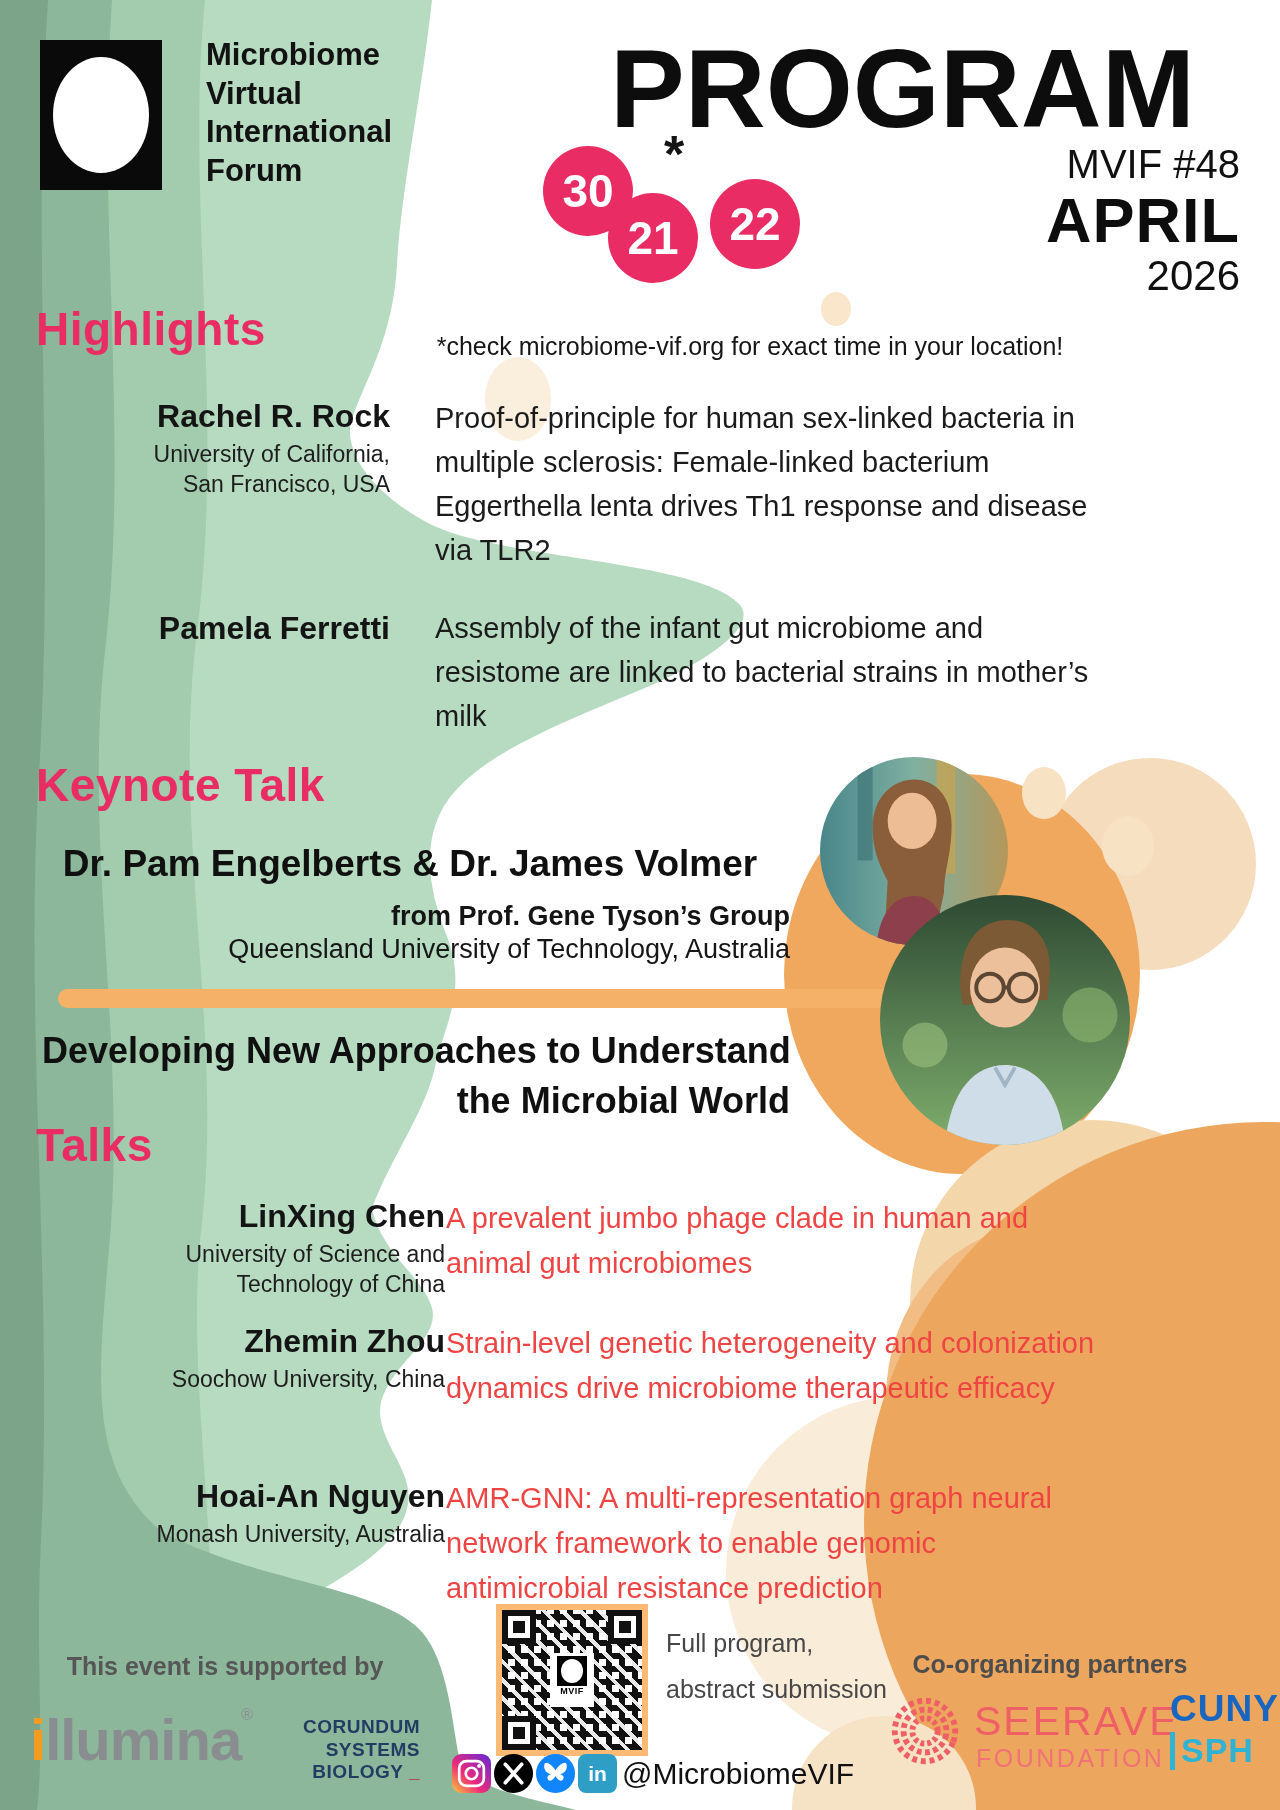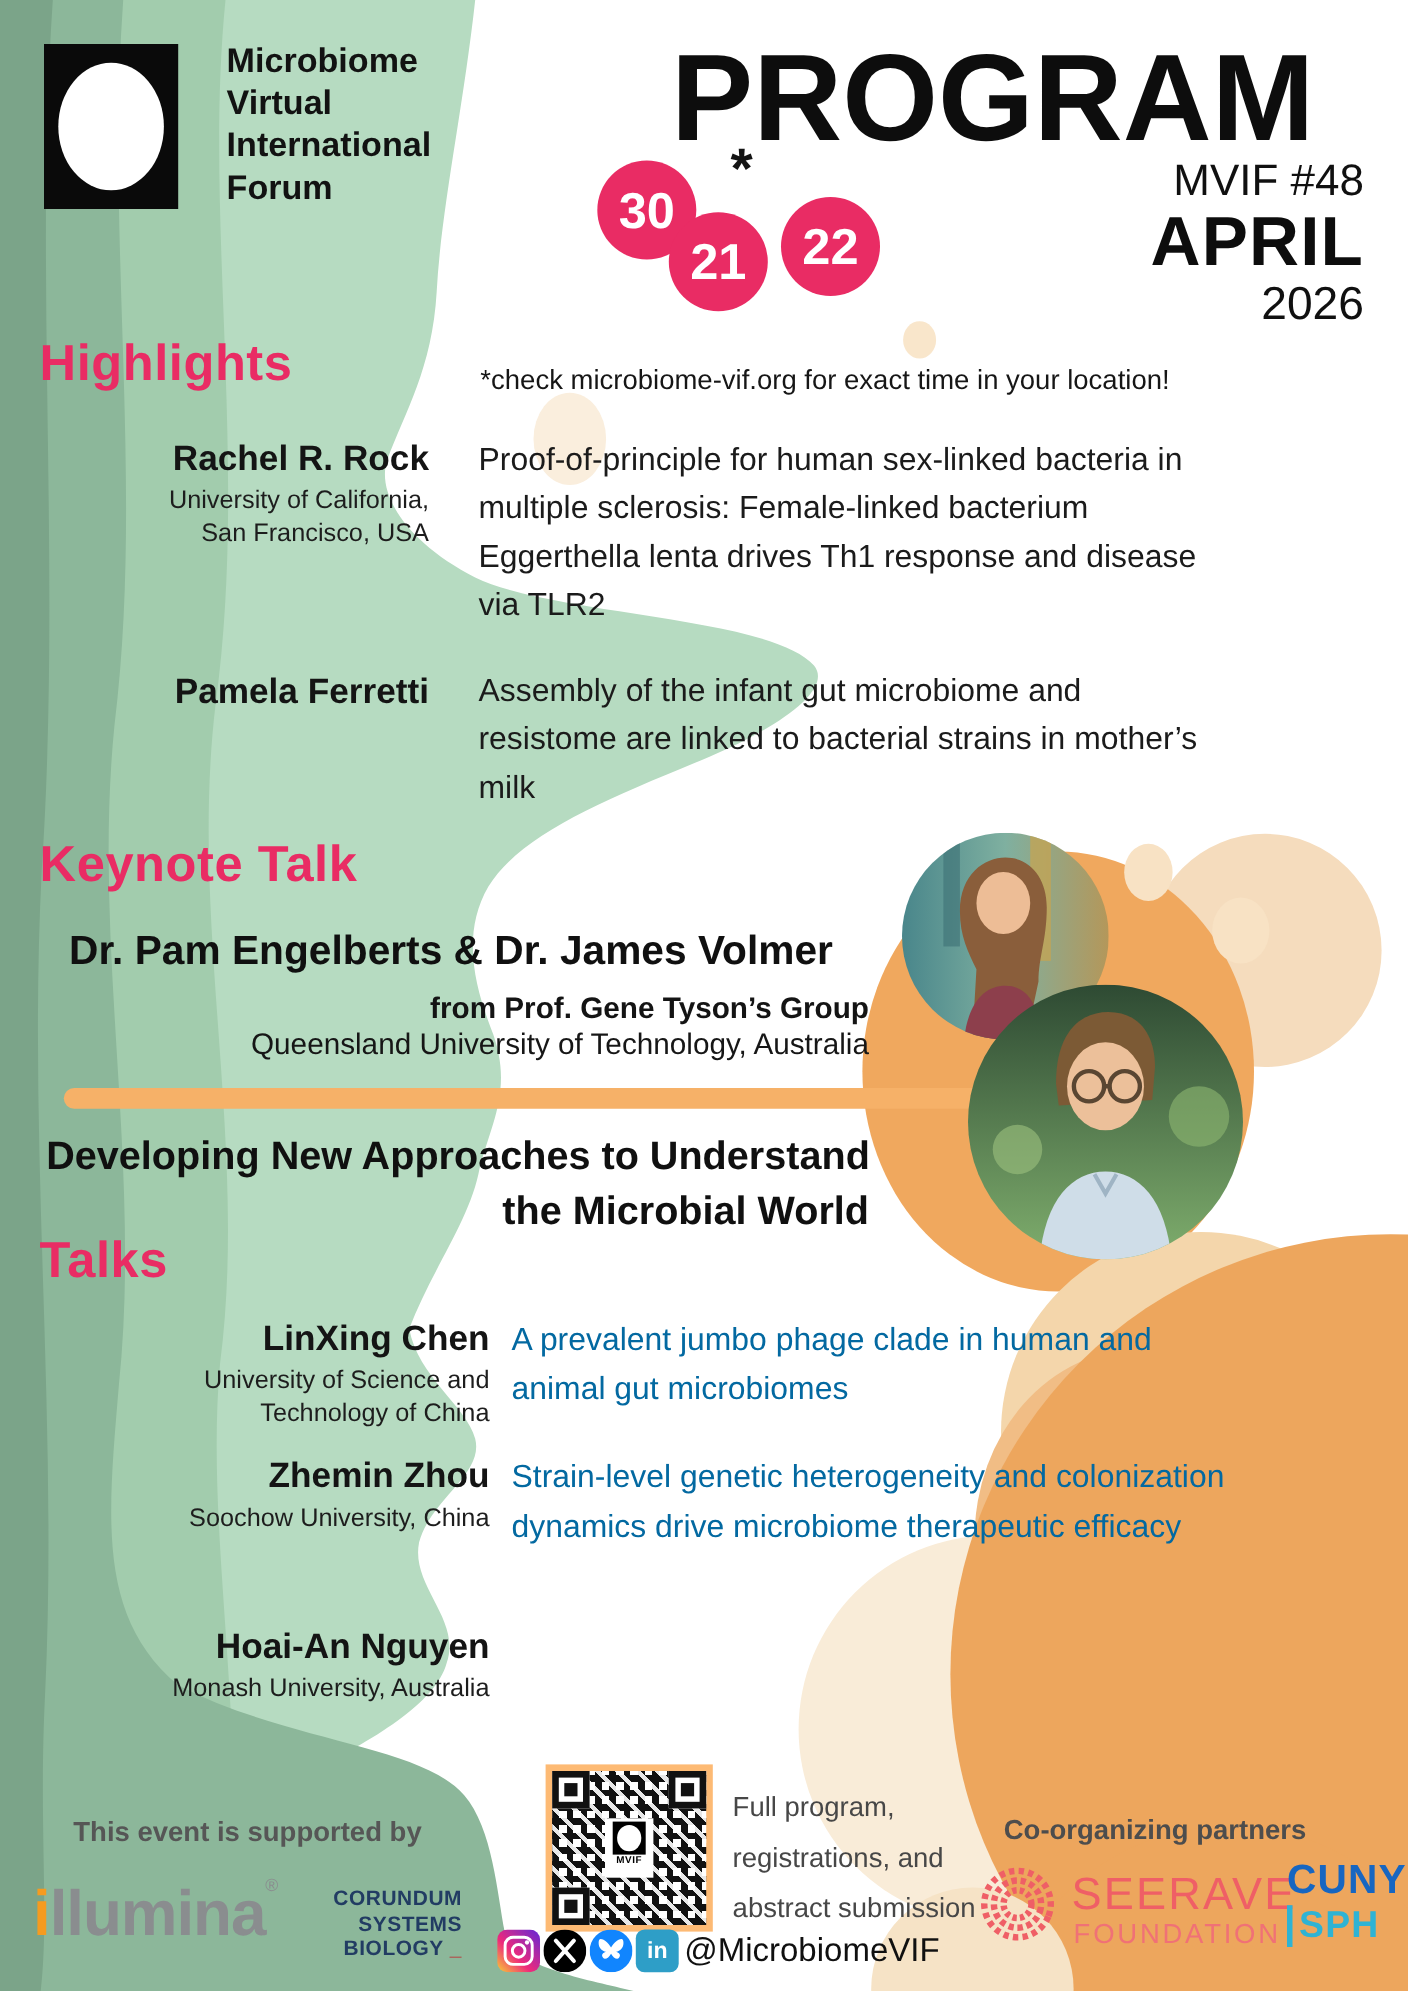--- a/index.html
+++ b/index.html
@@ -29,21 +29,21 @@
   .sec { font-size:46px; font-weight:800; color:#E92C64; letter-spacing:.5px; }
 
   
   .name { font-weight:700; font-size:32px; color:#141414; text-align:right; }
   .affil { font-size:23px; line-height:29.5px; color:#1d1d1d; text-align:right; }
   .h-name { left:60px; width:330px; }
   .h-affil { left:60px; width:330px; }
   .h-desc { left:435px; width:660px; font-size:29px; line-height:44px; color:#1b1b1b; }
   .t-name { left:80px; width:365px; }
   .t-affil { left:80px; width:365px; }
-  .t-desc { left:465px; width:650px; font-size:29px; line-height:45px; color:#0369a1; }
+  .t-desc { left:446px; width:650px; font-size:29px; line-height:45px; color:#ef4444; }
 
   
   .kn-speakers { left:20px; top:843px; width:780px; text-align:center; font-size:37px; font-weight:700; color:#101010; }
   .kn-group { right:490px; top:901px; font-size:27px; font-weight:700; color:#141414; text-align:right; }
   .kn-affil { right:490px; top:934px; font-size:27px; font-weight:500; color:#161616; text-align:right; }
   .kn-bar { left:58px; top:989px; width:852px; height:19px; border-radius:10px; background:#F6B168; }
   .kn-t1 { left:42px; top:1030px; font-size:36px; font-weight:700; color:#101010; }
   .kn-t2 { right:490px; top:1080px; font-size:36px; font-weight:700; color:#101010; text-align:right; }
   .photo { border-radius:50%; overflow:hidden; }
   .photo svg { display:block; width:100%; height:100%; }
@@ -210,20 +210,21 @@
   <div class="abs t-name name nowrap" style="top:1323px;">Zhemin Zhou</div>
   <div class="abs t-affil affil" style="top:1365px;">
     <div>Soochow University, China</div>
   </div>
   <div class="abs t-desc" style="top:1321px;">Strain-level genetic heterogeneity and colonization dynamics drive microbiome therapeutic efficacy</div>
 
   <div class="abs t-name name nowrap" style="top:1478px;">Hoai-An Nguyen</div>
   <div class="abs t-affil affil" style="top:1520px;">
     <div>Monash University, Australia</div>
   </div>
+  <div class="abs t-desc" style="top:1476px;">AMR-GNN: A multi-representation graph neural network framework to enable genomic antimicrobial resistance prediction</div>
 
   <div class="abs supported nowrap">This event is supported by</div>
 
   <div class="abs illumina nowrap">
     <span class="i1">i</span><span class="i2">llumina</span><span class="reg">®</span>
   </div>
 
   <div class="abs corundum">
     <div>CORUNDUM</div>
     <div>SYSTEMS</div>
@@ -238,21 +239,20 @@
       <div class="qc">
         <div class="qc-sq">
             <i></i>
           </div>
         <div class="qc-label">MVIF</div>
       </div>
     </div>
   </div>
   <div class="abs qr-caption">
     <div class="nowrap">Full program,</div>
-    <div class="nowrap">registrations, and</div>
     <div class="nowrap">abstract submission</div>
   </div>
 
   <div class="abs partners-h nowrap">Co-organizing partners</div>
 
   <svg class="abs" style="left:886px; top:1692px;" width="78" height="78" viewBox="0 0 80 80">
     <g fill="none" stroke="#EF5F66">
       <circle cx="40" cy="40" r="13" stroke-width="6" stroke-dasharray="4 3"></circle>
       <circle cx="40" cy="40" r="22" stroke-width="6" stroke-dasharray="5 3.5" transform="rotate(10 40 40)"></circle>
       <circle cx="40" cy="40" r="31" stroke-width="6" stroke-dasharray="5 4" transform="rotate(22 40 40)"></circle>

